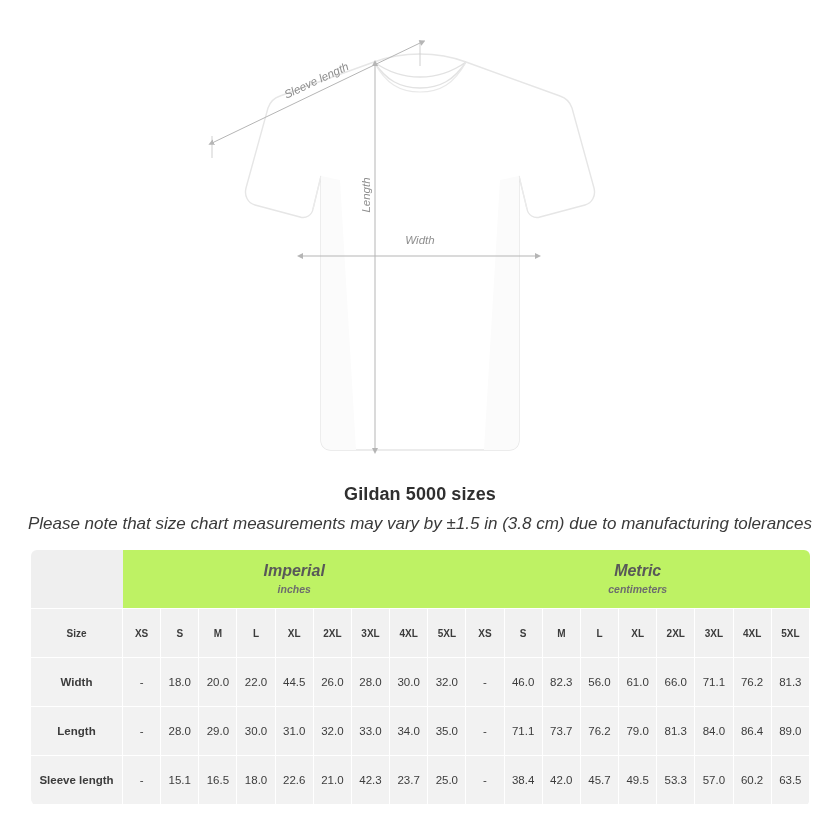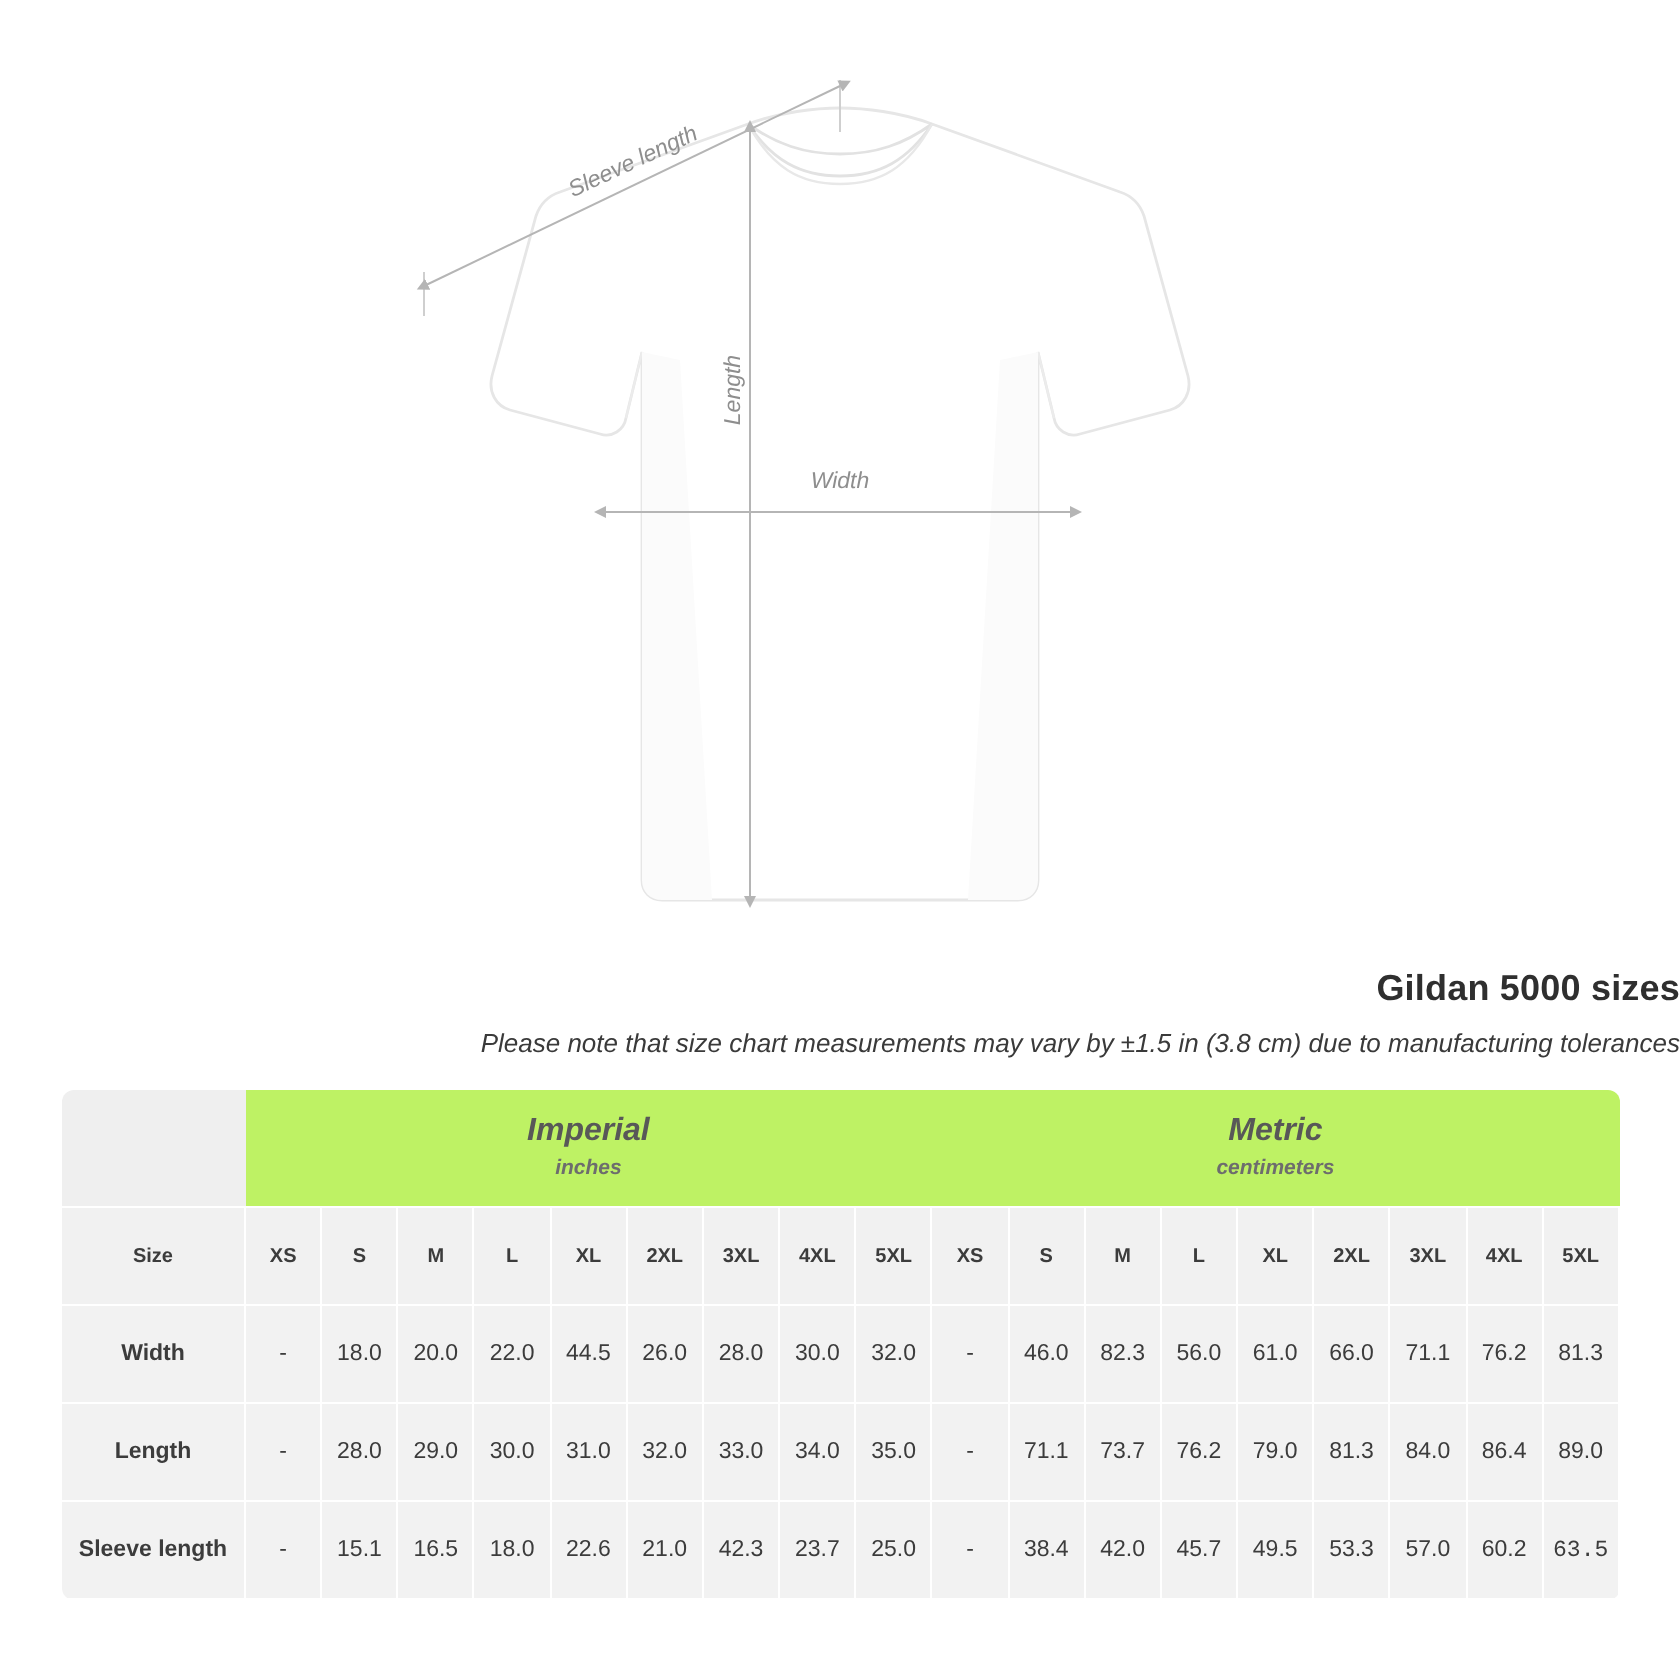--- a/index.html
+++ b/index.html
@@ -26,31 +26,31 @@
     position: relative;
     width: 840px;
     height: 480px;
   }
   #illustration svg {
     display: block;
   }
 
   
   #title-block {
-    text-align: right;
+    text-align: center;
     margin-top: 4px;
   }
   #chart-title {
     font-size: 18px;
     font-weight: bold;
     color: #2f2f2f;
     letter-spacing: 0.1px;
   }
   #chart-note {
-    font-size: 13px;
+    font-size: 17px;
     font-style: italic;
     color: #3a3a3a;
     margin-top: 9px;
   }
 
   
   #table-wrap {
     margin: 16px 30px 0 30px;
   }
   table.size-table {
@@ -117,21 +117,20 @@
   }
   tr.system-row th:last-child {
     border-top-right-radius: 6px;
     margin-top: 33px;
   }
   tbody tr:last-child td:first-child {
     border-bottom-left-radius: 6px;
   }
   tbody tr:last-child td:last-child {
     border-bottom-right-radius: 6px;
-    font-family: Liberation Mono, monospace;
   }
 </style>
 </head>
 <body>
 
 <div id="page">
 
   <div id="illustration">
     <svg width="840" height="480" viewBox="0 0 840 480" xmlns="http://www.w3.org/2000/svg">
       <defs>

